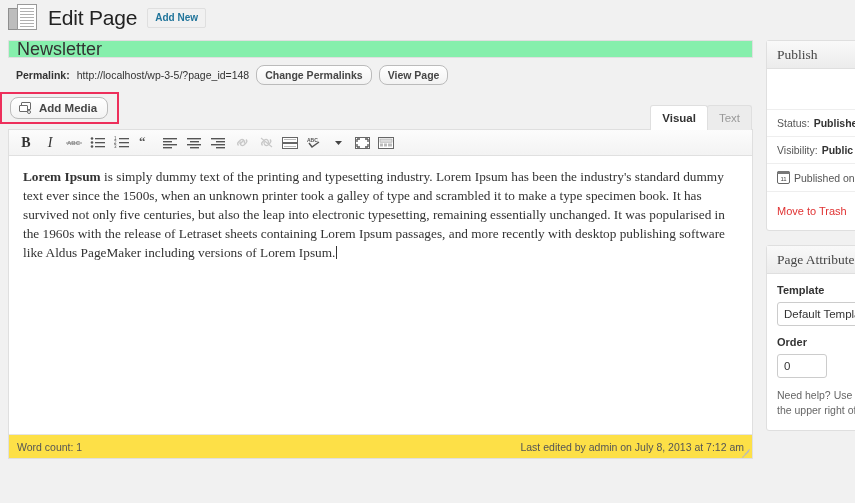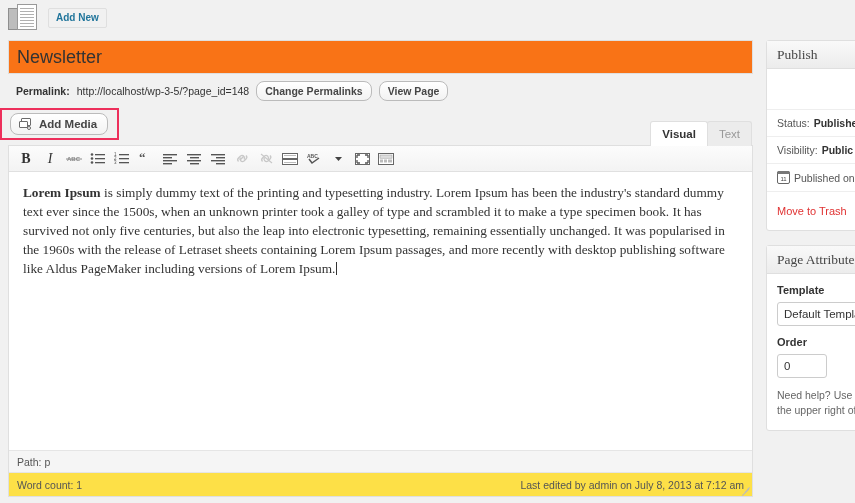--- a/index.html
+++ b/index.html
@@ -35,23 +35,23 @@
   .add-new-btn {
     font-size: 10px; color: #21759b; font-weight: bold;
     background: #f1f1f1; border: 1px solid #dfdfdf; border-radius: 2px;
     padding: 3px 7px; cursor: pointer; line-height: 1.2;
   }
 
   
   .left-col { position: absolute; left: 8px; top: 40px; width: 745px; }
 
   .title-input {
-    display: block; width: 745px; height: 34px;
+    display: block; width: 745px; height: 18px;
     padding: 3px 8px; font-size: 18px; color: #333;
-    border: 1px solid #dfdfdf; background: #f97316; border-radius: 1px;
+    border: 1px solid #dfdfdf; background: #86efac; border-radius: 1px;
     font-family: "Liberation Sans", sans-serif;
     outline: none;
   }
 
   .permalink-row {
     display: flex; align-items: center; gap: 7px;
     margin-top: 6px; height: 22px;
     font-size: 10.5px; color: #666;
     padding-left: 8px;
   }
@@ -234,20 +234,21 @@
       <span class="sheet front">
         <i class="ln" style="top:3px"></i>
           <i class="ln" style="top:6px"></i>
         <i class="ln" style="top:9px"></i>
           <i class="ln" style="top:12px"></i>
         <i class="ln" style="top:15px"></i>
           <i class="ln" style="top:18px"></i>
         <i class="ln" style="top:21px"></i>
       </span>
     </span>
+    <span class="page-title">Edit Page</span>
     <span class="add-new-btn">Add New</span>
   </div>
 
   <div class="left-col">
 
     <input class="title-input" type="text" value="Newsletter" style="">
 
     <div class="permalink-row">
       <b>Permalink:</b>
       <span class="permalink-url">http://localhost/wp-3-5/?page_id=148</span>
@@ -385,23 +386,20 @@
           </svg>
         </span>
       </div>
 
       <div class="content-area">
         <p style="margin:0">
           <b>Lorem Ipsum</b><span> is simply dummy text of the printing and typesetting industry. Lorem Ipsum has been the industry's standard dummy text ever since the 1500s, when an unknown printer took a galley of type and scrambled it to make a type specimen book. It has survived not only five centuries, but also the leap into electronic typesetting, remaining essentially unchanged. It was popularised in the 1960s with the release of Letraset sheets containing Lorem Ipsum passages, and more recently with desktop publishing software like Aldus PageMaker including versions of Lorem Ipsum.</span><span class="caret"></span>
         </p>
       </div>
 
-      <div class="path-bar">
-        <span>Path: p</span>
-      </div>
 
       <div class="status-bar">
         <span>Word count: 1</span>
         <span>Last edited by admin on July 8, 2013 at 7:12 am</span>
         <span class="resize-grip">
           <i style="width:9px; top:8px; right:0"></i>
           <i style="width:6px; top:6px; right:0"></i>
           <i style="width:3px; top:4px; right:0"></i>
         </span>
       </div>

